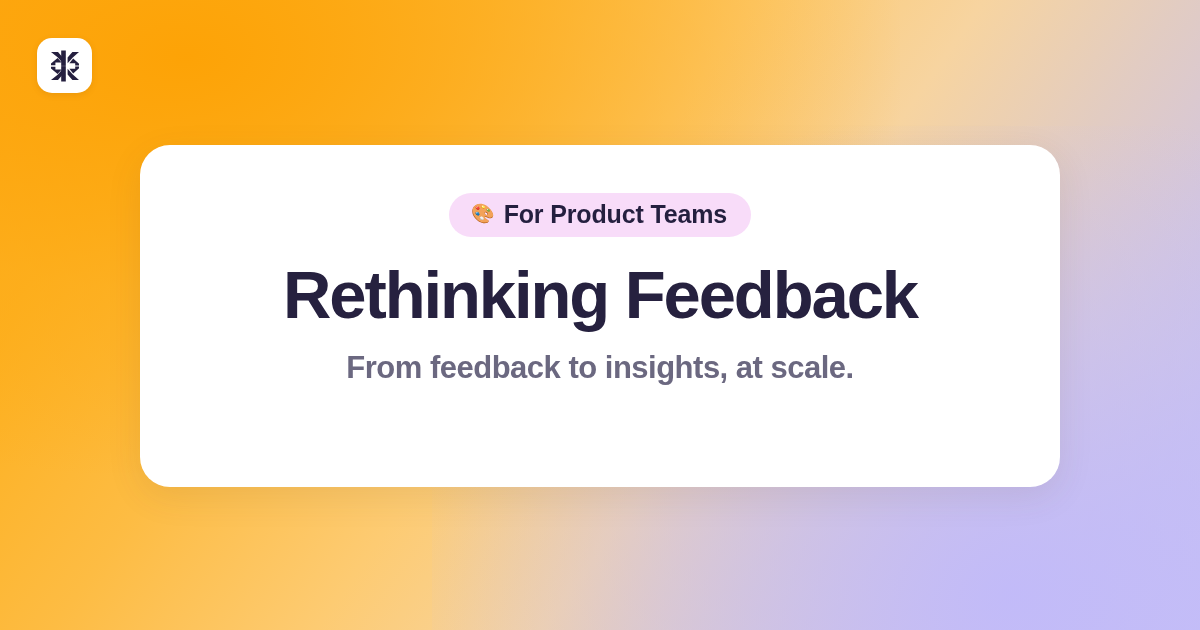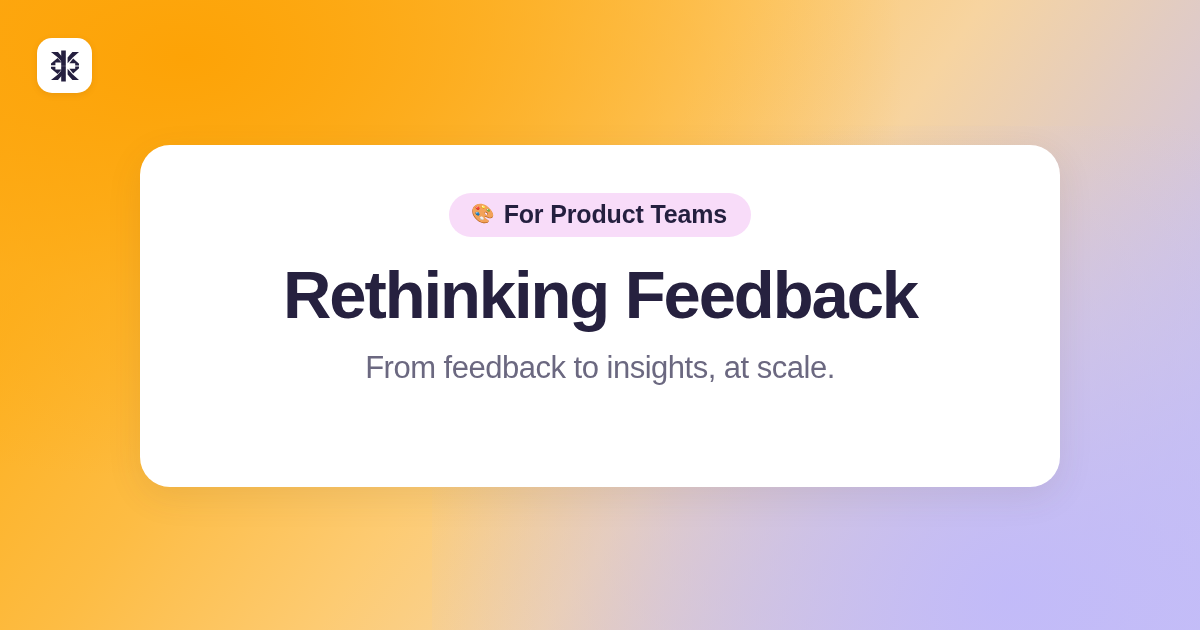--- a/index.html
+++ b/index.html
@@ -123,21 +123,21 @@
     color: #26213F;
     letter-spacing: -2.1px;
     line-height: 1.06;
     white-space: nowrap;
   }
 
   
   .hero-subtitle {
     margin-top: 20px;
     font-size: 31px;
-    font-weight: 400;
+    font-weight: 700;
     color: #6B6880;
     letter-spacing: -0.5px;
     text-align: center;
     white-space: nowrap;
   }
 </style>
 </head>
 <body>
 
 <div class="bg-canvas">

